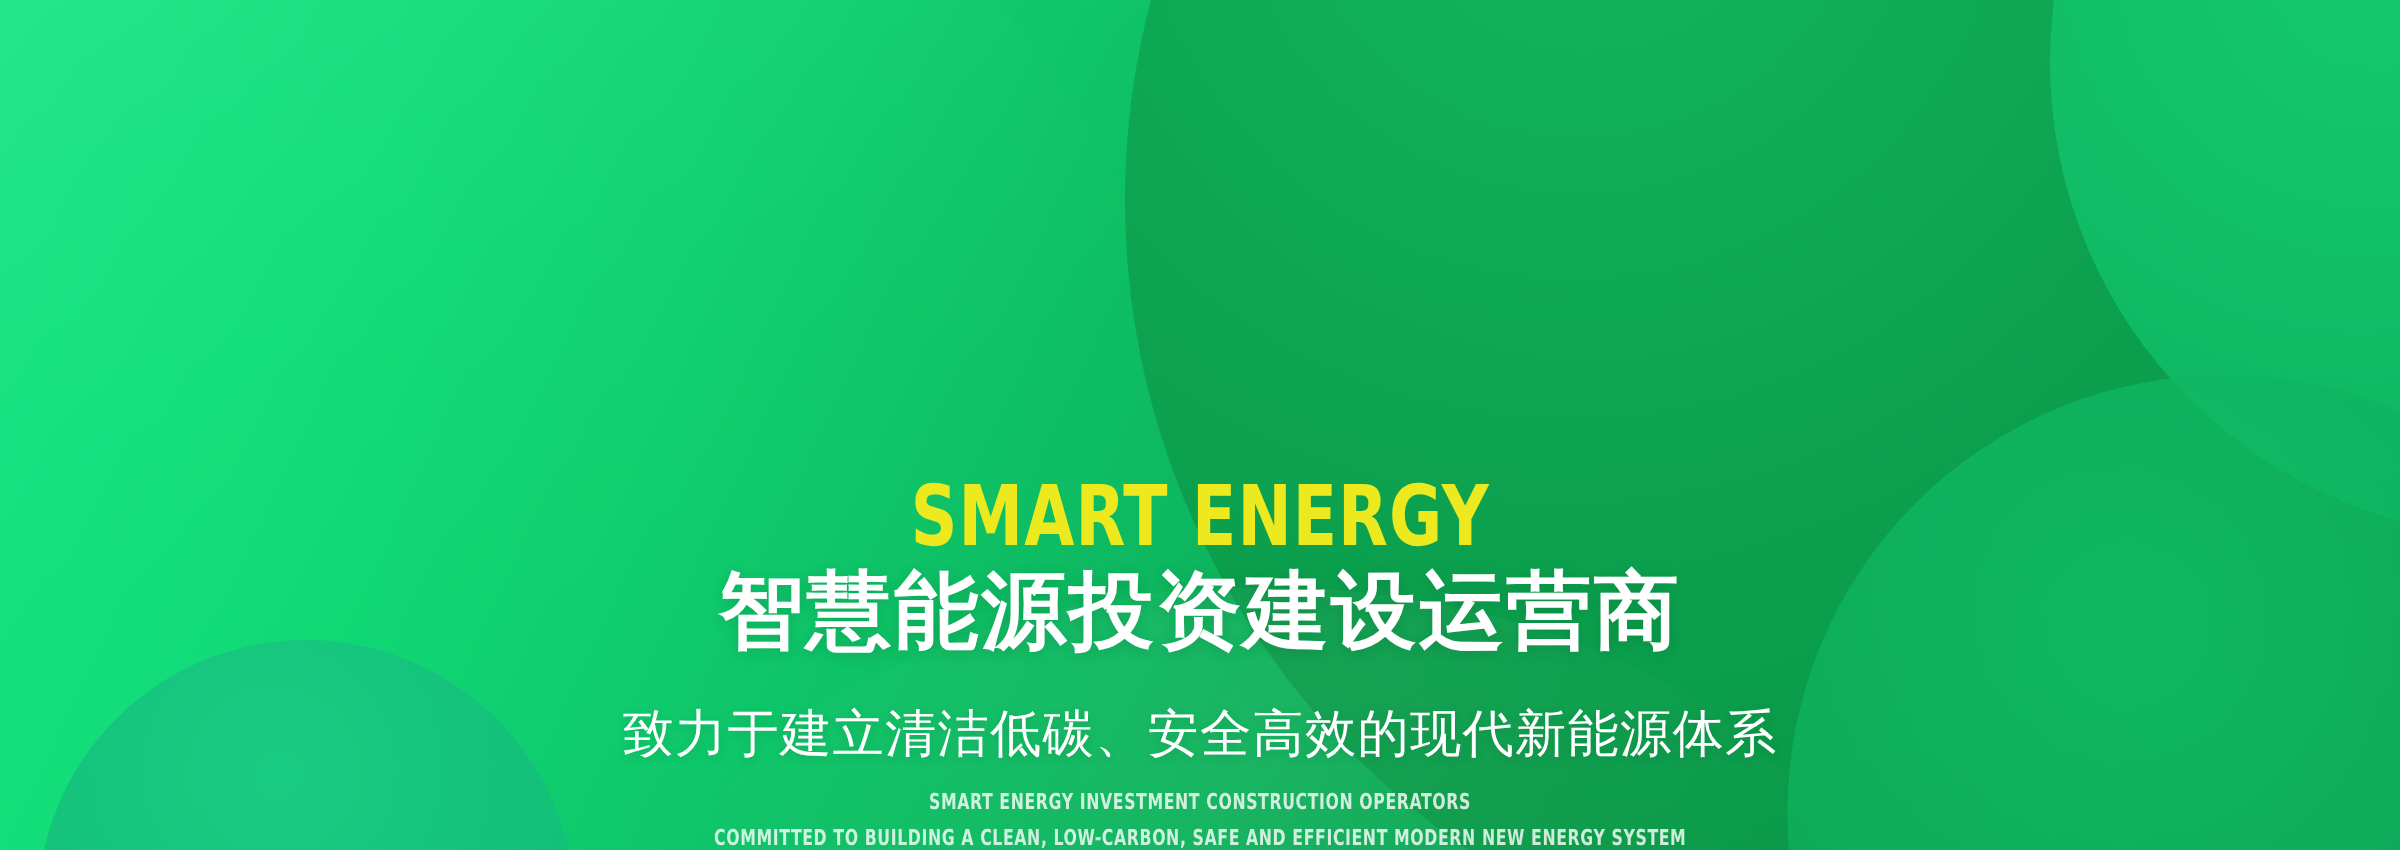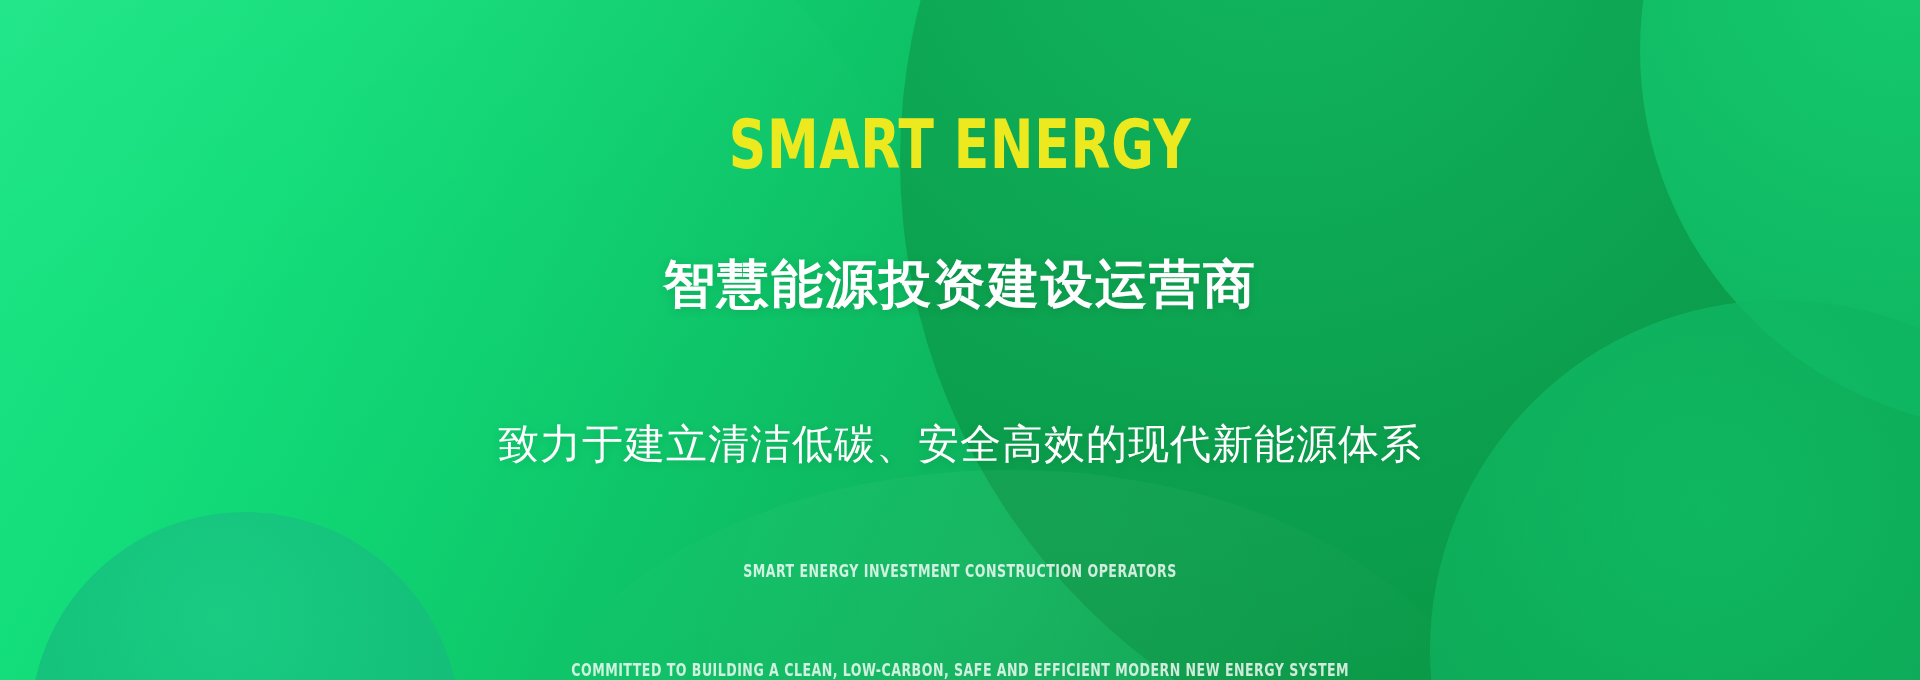--- a/index.html
+++ b/index.html
@@ -102,39 +102,39 @@
   
   .content {
     position: absolute;
     left: 0;
     top: 0;
     width: 1920px;
     height: 680px;
     display: flex;
     flex-direction: column;
     align-items: center;
-    justify-content: space-between;
+    justify-content: flex-end;
     text-align: center;
   }
 
   .title-en {
     margin-top: 112px;
     font-size: 67px;
     line-height: 1.0;
     font-weight: 700;
     letter-spacing: 1px;
     font-family: "DejaVu Sans Condensed", "Liberation Sans Narrow", "Liberation Sans", sans-serif;
     transform: scaleX(0.86);
     transform-origin: center center;
     white-space: nowrap;
   }
 
   .title-cn {
     margin-top: 6px;
-    font-size: 52px;
+    font-size: 68px;
     line-height: 1.08;
     font-weight: 700;
     color: #ffffff;
     letter-spacing: 2px;
     white-space: nowrap;
     text-shadow: 0 2px 10px rgba(0, 60, 25, 0.18);
   }
 
   .subtitle-cn {
     margin-top: 36px;

